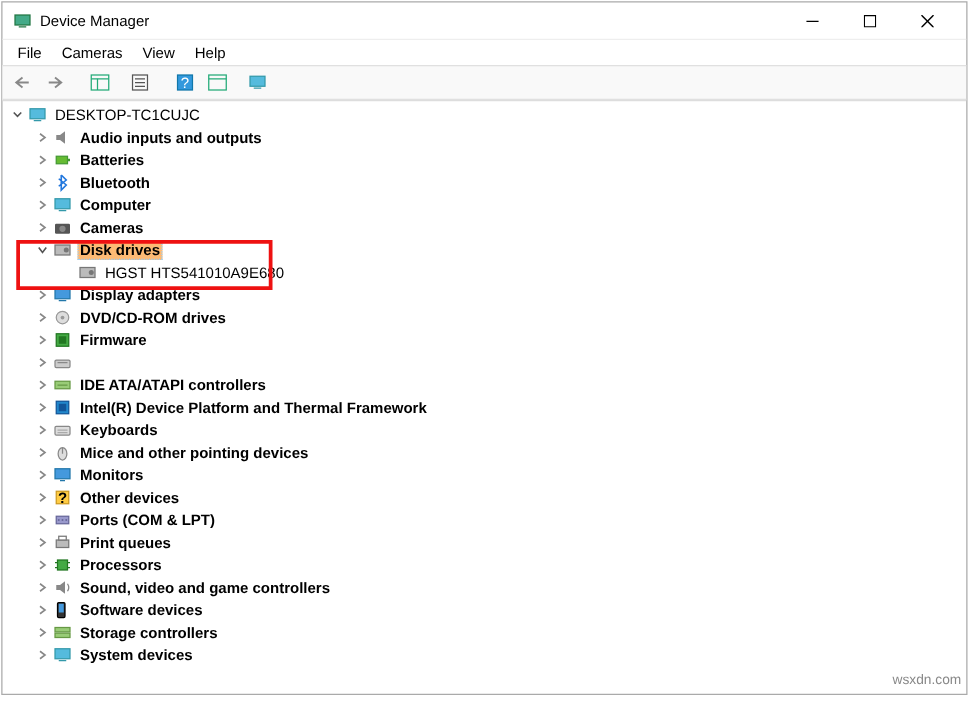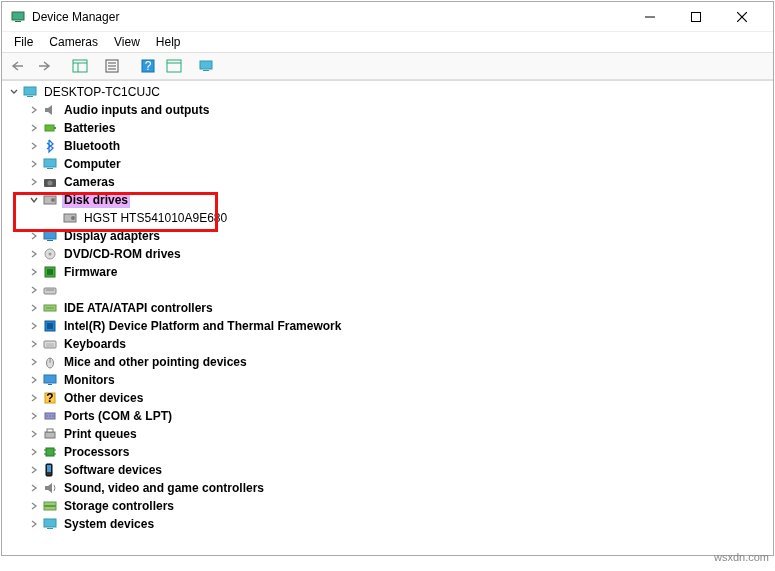--- a/index.html
+++ b/index.html
@@ -13,23 +13,23 @@
     .menubar { height: 20px; display: flex; align-items: center; padding: 0 4px; gap: 0; }
     .menuitem { padding: 2px 8px; font-size: 12px; }
     .toolbar { height: 28px; border-top: 1px solid #e0e0e0; border-bottom: 1px solid #e0e0e0; display: flex; align-items: center; padding: 0 4px; gap: 2px; background: #f9f9f9; }
     .tbtn { width: 24px; height: 22px; display: flex; align-items: center; justify-content: center; border: 1px solid transparent; }
     .tree-wrap { flex: 1; display: flex; overflow: hidden; border-top: 1px solid #ddd; }
     .tree { flex: 1; overflow-y: scroll; padding: 2px 0; }
     .node { display: flex; align-items: center; height: 18px; white-space: nowrap; position: relative; }
     .expander { width: 16px; height: 16px; display: flex; align-items: center; justify-content: center; color: #666; font-size: 10px; cursor: pointer; }
     .node-icon { width: 16px; height: 16px; margin-right: 4px; display: flex; align-items: center; justify-content: center; }
     .node-label { font-size: 12px; padding: 1px 2px; }
-    .selected .node-label { background: #f0abfc; border: 1px dotted #99d1ff; padding: 0 1px; }
+    .selected .node-label { background: #fdba74; border: 1px dotted #99d1ff; padding: 0 1px; }
     .highlight-box { position: absolute; left: 13px; top: 192px; width: 205px; height: 40px; border: 3px solid #e11; pointer-events: none; z-index: 10; }
-    .watermark { position: absolute; right: 6px; bottom: 8px; font-size: 11px; color: #888; }
+    .watermark { position: absolute; right: 6px; bottom: 21px; font-size: 11px; color: #888; }
     
     .depth0 { padding-left: 4px; }
     .depth1 { padding-left: 24px; font-weight: bold; }
     .depth2 { padding-left: 44px; }
     
     .tree::-webkit-scrollbar { width: 17px; }
     .tree::-webkit-scrollbar-track { background: #f0f0f0; }
     .tree::-webkit-scrollbar-thumb { background: #c0c0c0; }
     .tree::-webkit-scrollbar-button { background: #f0f0f0; height: 17px; }
   </style>
@@ -417,48 +417,48 @@
           <span class="node-label">Processors</span>
         </div>
         <div class="node depth1">
           <span class="expander">
             <svg width="10" height="10">
               <path d="M3 2 L7 5 L3 8" fill="none" stroke="#888" stroke-width="1.3"></path>
             </svg>
           </span>
           <span class="node-icon">
             <svg width="16" height="16">
+              <path d="M3 6 H6 L10 3 V13 L6 10 H3 Z" fill="#888"></path>
+              <path d="M12 5 Q14 8 12 11" fill="none" stroke="#888"></path>
+            </svg>
+          </span>
+          <span class="node-label">Sound, video and game controllers</span>
+        </div>
+        <div class="node depth1">
+          <span class="expander">
+            <svg width="10" height="10">
+              <path d="M3 2 L7 5 L3 8" fill="none" stroke="#888" stroke-width="1.3"></path>
+            </svg>
+          </span>
+          <span class="node-icon">
+            <svg width="16" height="16">
               <rect x="4" y="2" width="6" height="12" fill="#333" stroke="#000" rx="1"></rect>
               <rect x="5" y="3" width="4" height="7" fill="#49d"></rect>
             </svg>
           </span>
           <span class="node-label">Software devices</span>
         </div>
         <div class="node depth1">
           <span class="expander">
             <svg width="10" height="10">
               <path d="M3 2 L7 5 L3 8" fill="none" stroke="#888" stroke-width="1.3"></path>
             </svg>
           </span>
           <span class="node-icon">
             <svg width="16" height="16">
-              <path d="M3 6 H6 L10 3 V13 L6 10 H3 Z" fill="#888"></path>
-              <path d="M12 5 Q14 8 12 11" fill="none" stroke="#888"></path>
-            </svg>
-          </span>
-          <span class="node-label">Sound, video and game controllers</span>
-        </div>
-        <div class="node depth1">
-          <span class="expander">
-            <svg width="10" height="10">
-              <path d="M3 2 L7 5 L3 8" fill="none" stroke="#888" stroke-width="1.3"></path>
-            </svg>
-          </span>
-          <span class="node-icon">
-            <svg width="16" height="16">
               <rect x="2" y="4" width="12" height="3.5" fill="#9c7" stroke="#694"></rect>
               <rect x="2" y="8.5" width="12" height="3.5" fill="#9c7" stroke="#694"></rect>
             </svg>
           </span>
           <span class="node-label">Storage controllers</span>
         </div>
         <div class="node depth1">
           <span class="expander">
             <svg width="10" height="10">
               <path d="M3 2 L7 5 L3 8" fill="none" stroke="#888" stroke-width="1.3"></path>

